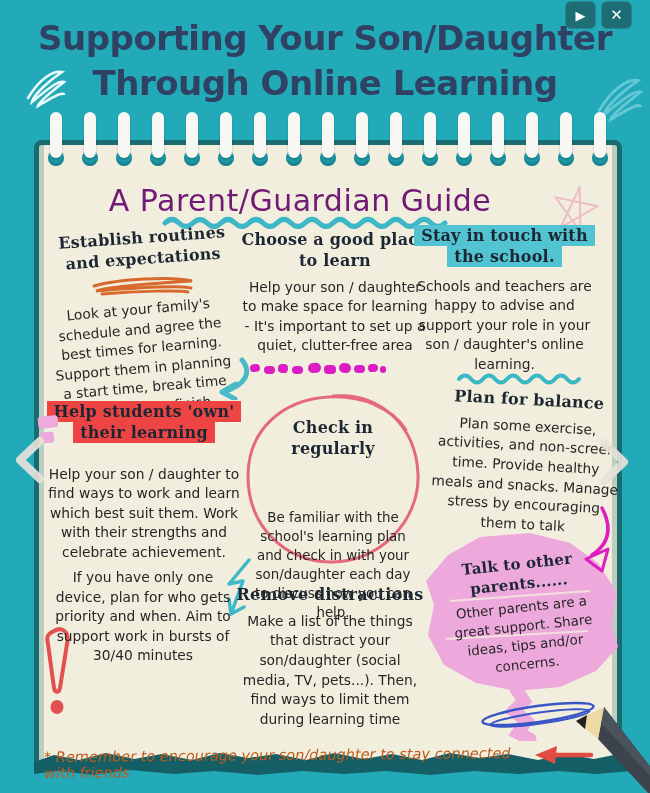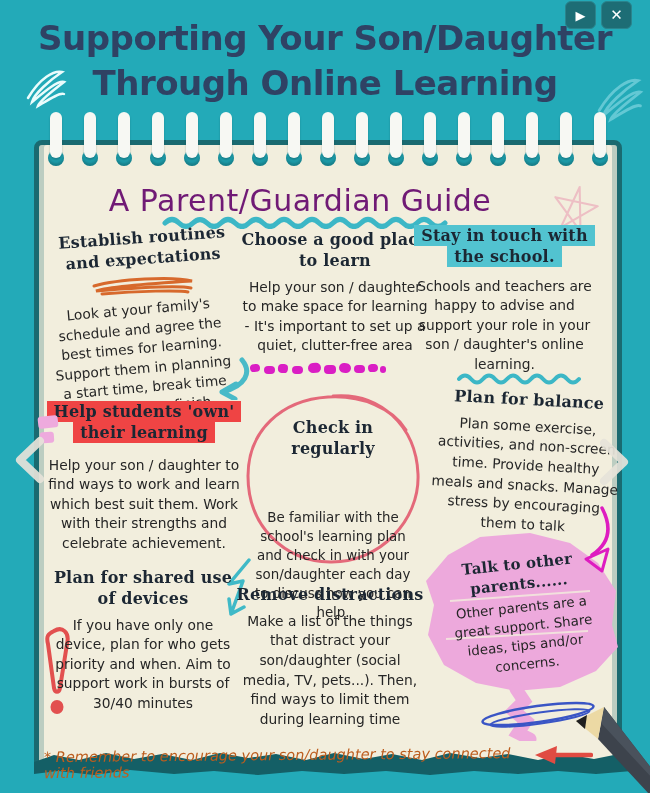--- a/index.html
+++ b/index.html
@@ -41,21 +41,21 @@
   .footnote{position:absolute;left:44px;top:747px;width:490px;font-size:14.5px;font-style:italic;
     color:#bc5d1e;z-index:3;transform:rotate(-0.5deg);}
   
   #s1{left:50px;top:228px;width:185px;}
   #s1 h3{transform:rotate(-4deg);}
   #s1 .body{transform:rotate(-5deg);}
   #s2{left:240px;top:230px;width:190px;}
   #s3{left:412px;top:226px;width:185px;}
   #s3 .body{margin-top:9px;}
   #s4{left:44px;top:402px;width:200px;}
-  #s4 .body{margin-top:12px;}
+  #s4 .body{margin-top:21px;}
   #s5{left:242px;top:390px;width:182px;height:178px;}
   #s5 .inner{position:relative;padding:28px 10px 0;z-index:2;}
   #s5 h3{margin-bottom:0;}
   #s5 .body{font-size:13.4px;margin-top:48px;}
   #s6{left:430px;top:390px;width:192px;transform:rotate(3deg);}
   #s7{left:48px;top:568px;width:190px;}
   #s8{left:234px;top:585px;width:192px;}
   #s9{left:426px;top:533px;width:190px;height:170px;}
   #s9 .inner{position:relative;padding:22px 14px 0;transform:rotate(-6deg);z-index:2;}
   #s9 h3{font-size:15px;margin-bottom:4px;}
@@ -175,21 +175,20 @@
       <p class="body">Be familiar with the school's learning plan and check in with your son/daughter each day to discuss how you can help.</p>
     </div>
   </section>
 
   <section class="sec" id="s6">
     <h3>Plan for balance</h3>
     <p class="body">Plan some exercise, activities, and non-screen time. Provide healthy meals and snacks. Manage stress by encouraging them to talk</p>
   </section>
 
   <section class="sec" id="s7">
-    <h3>Plan for shared use of devices</h3>
     <p class="body">If you have only one device, plan for who gets priority and when. Aim to support work in bursts of 30/40 minutes</p>
   </section>
   <svg class="doodle" style="left:44px;top:626px;" width="28" height="90" viewBox="0 0 28 90">
     <path d="M10,5 C18,0 26,6 23,18 L16,62 C15,67 11,67 10,62 L4,18 C2,10 4,8 10,5 Z" stroke="#e2504f" stroke-width="4" fill="none" stroke-linejoin="round"></path>
     <ellipse cx="13" cy="81" rx="6.5" ry="7" fill="#e2504f"></ellipse>
   </svg>
 
   <section class="sec" id="s8">
     <h3>Remove distractions</h3>
     <p class="body">Make a list of the things that distract your son/daughter (social media, TV, pets...). Then, find ways to limit them during learning time</p>

